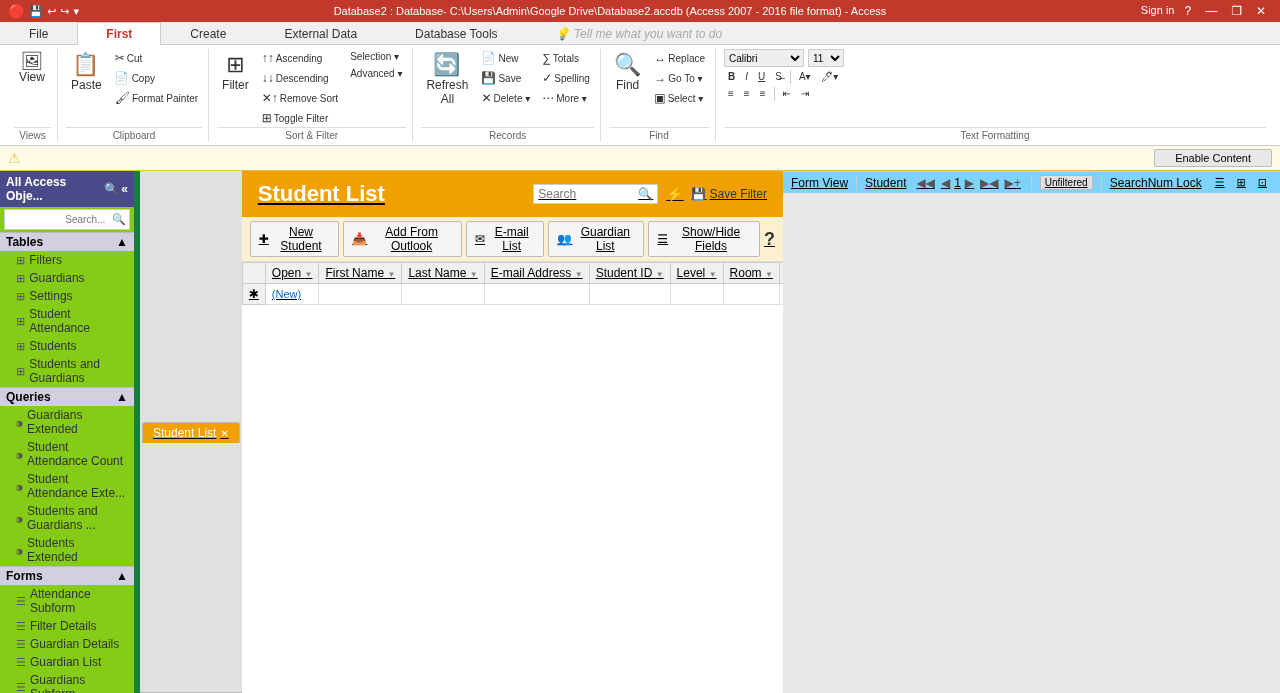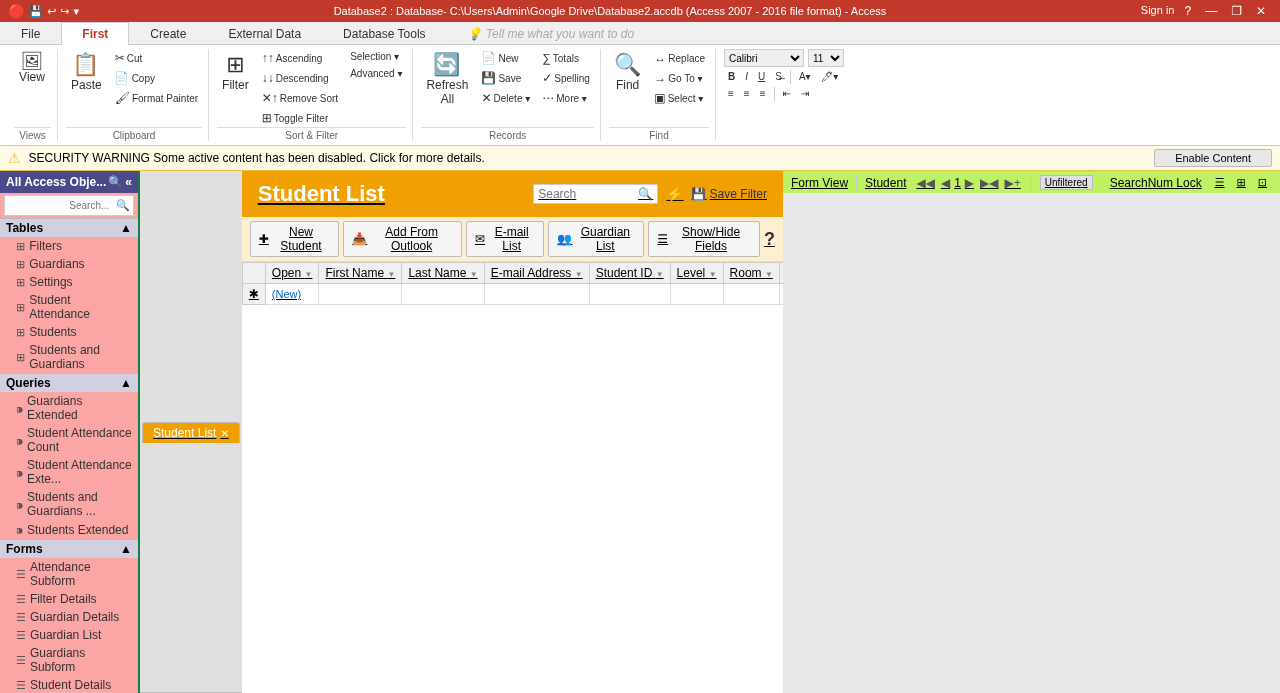--- a/index.html
+++ b/index.html
@@ -18,21 +18,21 @@
     }
     .title-bar-left { display: flex; align-items: center; gap: 4px; }
     .title-bar-controls { display: flex; gap: 2px; }
     .title-btn { background: none; border: none; color: white; cursor: pointer; padding: 0 6px; font-size: 12px; }
     .ribbon-tabs {
       display: flex;
       background: #f0f0f0;
       border-bottom: 1px solid #ccc;
     }
     .ribbon-tab {
-      padding: 4px 20px;
+      padding: 4px 28px;
       cursor: pointer;
       font-size: 12px;
       border: 1px solid transparent;
       border-bottom: none;
       margin-bottom: -1px;
       color: #333;
     }
     .ribbon-tab.active {
       background: white;
       border-color: #ccc;
@@ -124,22 +124,22 @@
     
     .main-layout {
       display: flex;
       flex: 1;
       overflow: hidden;
     }
 
     
     .nav-pane {
       width: 140px;
-      background: #fca5a5;
-      border-right: 2px solid #15803d;
+      background: #84cc16;
+      border-right: 6px solid #15803d;
       display: flex;
       flex-direction: column;
       overflow: hidden;
     }
     .nav-header {
       background: #4a4a8a;
       color: white;
       padding: 4px 6px;
       display: flex;
       justify-content: space-between;
@@ -333,21 +333,21 @@
     td {
       border: 1px solid #ddd;
       padding: 3px 6px;
       background: white;
     }
     .row-selector { width: 16px; background: #f0f0f0; border: 1px solid #ccc; }
     .new-link { color: #0066cc; text-decoration: none; font-size: 11px; }
 
     
     .status-bar {
-      background: #bef264;
+      background: #7dd3fc;
       border-top: 1px solid #ccc;
       height: 22px;
       display: flex;
       align-items: center;
       padding: 0 8px;
       justify-content: space-between;
       font-size: 11px;
     }
     .status-left { display: flex; align-items: center; gap: 8px; }
     .nav-controls { display: flex; align-items: center; gap: 2px; }
@@ -498,26 +498,26 @@
       </div>
       <div style="display:flex;gap:2px;align-items:center;">
         <button class="ribbon-btn-small">≡</button>
         <button class="ribbon-btn-small">≡</button>
         <button class="ribbon-btn-small">≡</button>
         <span style="width:1px;background:#ccc;height:14px;display:inline-block;margin:0 2px;"></span>
         <button class="ribbon-btn-small">⇤</button>
         <button class="ribbon-btn-small">⇥</button>
       </div>
     </div>
+    <div class="ribbon-group-label">Text Formatting</div>
   </div>
 </div>
 
 <div class="security-bar">
   <span class="security-icon">⚠</span>
-  <span>SECURITY WARNING  Some active content has been disabled. Click for more details.</span>
   <button class="security-btn">Enable Content</button>
 </div>
 
 <div class="main-layout">
 
   <div class="nav-pane">
     <div class="nav-header">
       <span>All Access Obje...</span>
       <div class="nav-header-icons">
         <span class="nav-header-icon">🔍</span>

